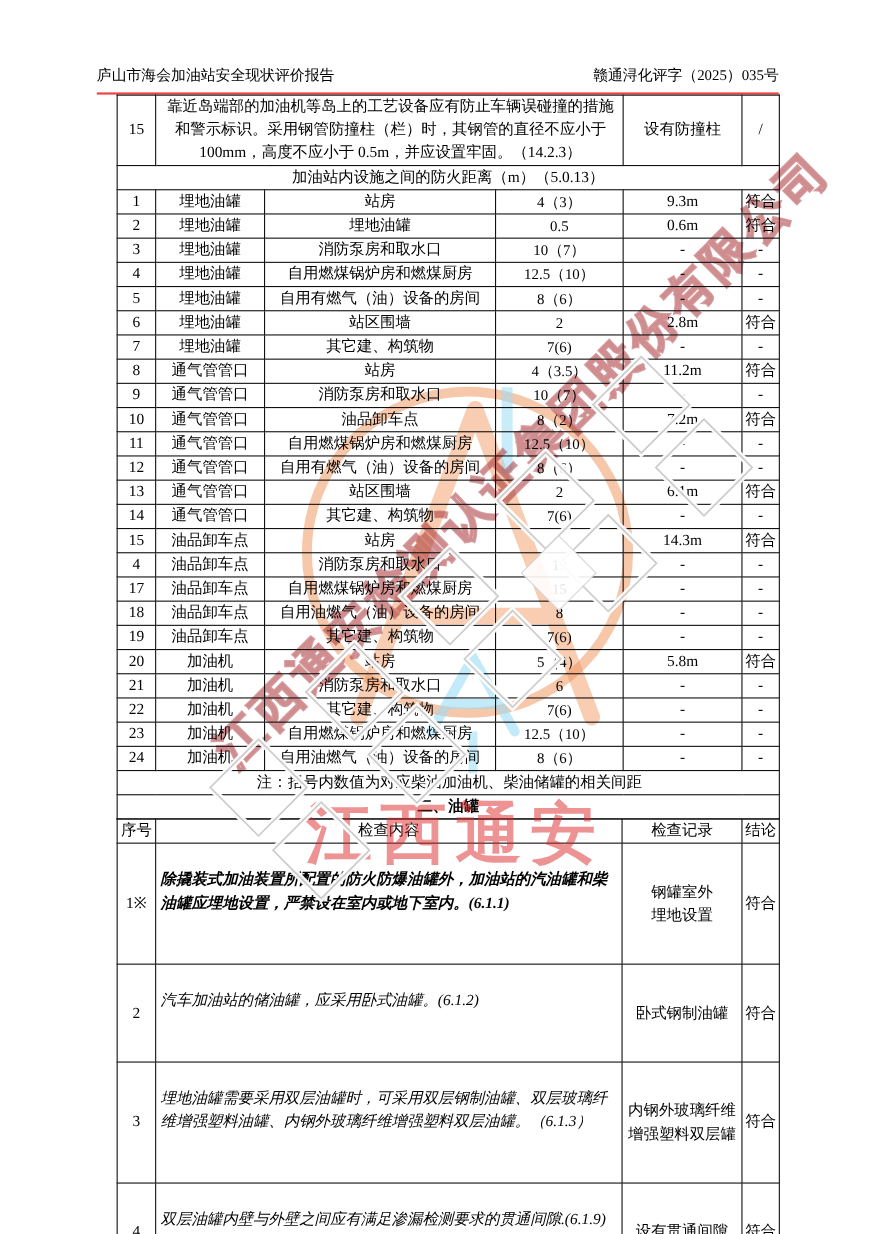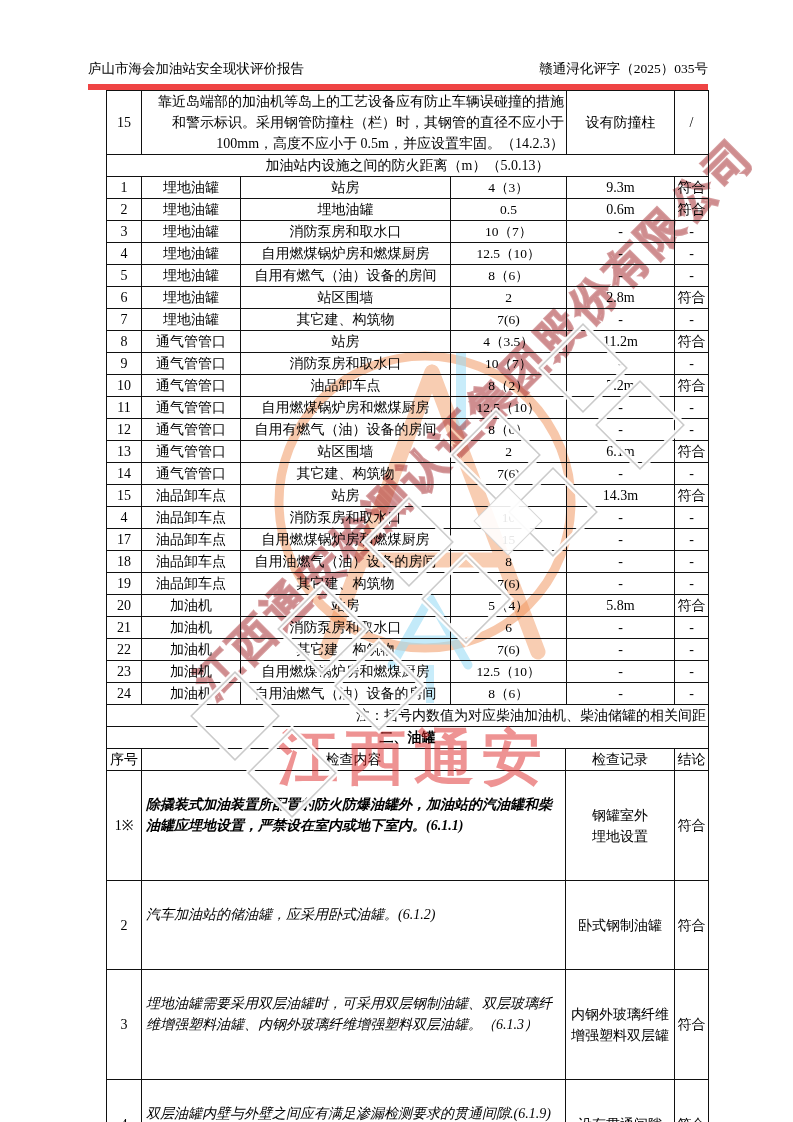--- a/index.html
+++ b/index.html
@@ -5,33 +5,33 @@
   html,body{margin:0;padding:0;}
   body{
     width:793px;height:1122px;background:#ffffff;position:relative;overflow:hidden;
     font-family:"Liberation Serif","DejaVu Serif",serif;color:#000;
   }
   .page{position:relative;width:793px;height:1122px;}
   .content{position:relative;margin-left:88px;width:620px;z-index:1;}
   
   .doc-header{
     padding-top:60px;display:flex;justify-content:space-between;align-items:flex-end;
-    font-size:13.5px;border-bottom:6px solid #ef4444;padding-bottom:6px;
+    font-size:13.5px;border-bottom:2px solid #ef4444;padding-bottom:6px;
   }
   
   table.t{
     border-collapse:collapse;table-layout:fixed;width:602px;margin-left:18px;
     font-size:14px;background:transparent;
   }
   table.t td{
     border:1px solid #111;text-align:center;vertical-align:middle;
     padding:0 2px;line-height:21px;height:21px;overflow:hidden;
     white-space:pre-line;
   }
-  table.t td.left{text-align:right;padding-left:4px;}
+  table.t td.left{text-align:center;padding-left:4px;}
   td.carry-content{line-height:21px;}
   tr.section-row td{height:21px;}
   .bold-text{font-weight:700;}
   .underline{text-decoration:underline;}
   .tank-table{margin-top:-1px;}
   .tank-table td.content-cell{text-align:left;padding:2px 4px;vertical-align:middle;font-style:italic;}
   .std-cell{font-size:13.5px;margin-left:44px;}
   
   .page-footer{position:absolute;left:88px;width:620px;top:1036px;text-align:center;font-size:12.5px;z-index:1;}
   

